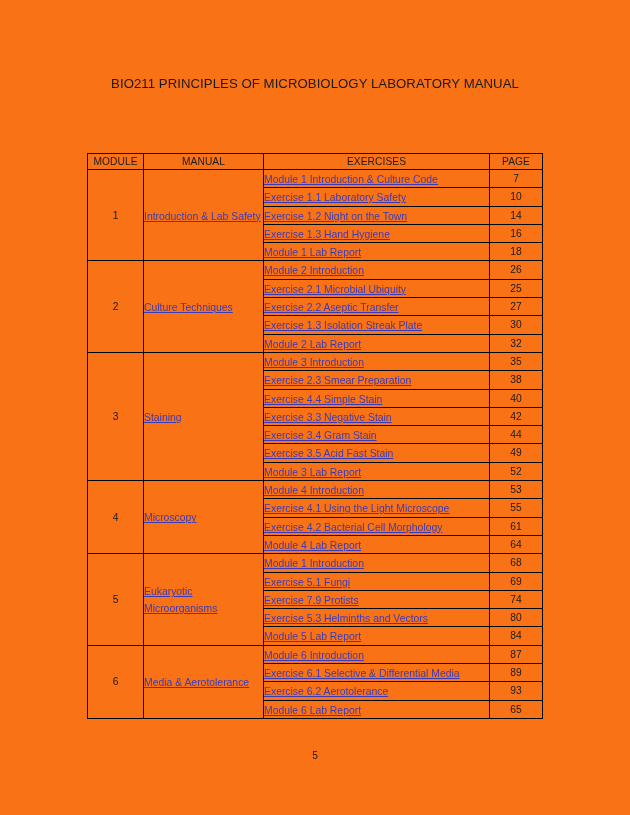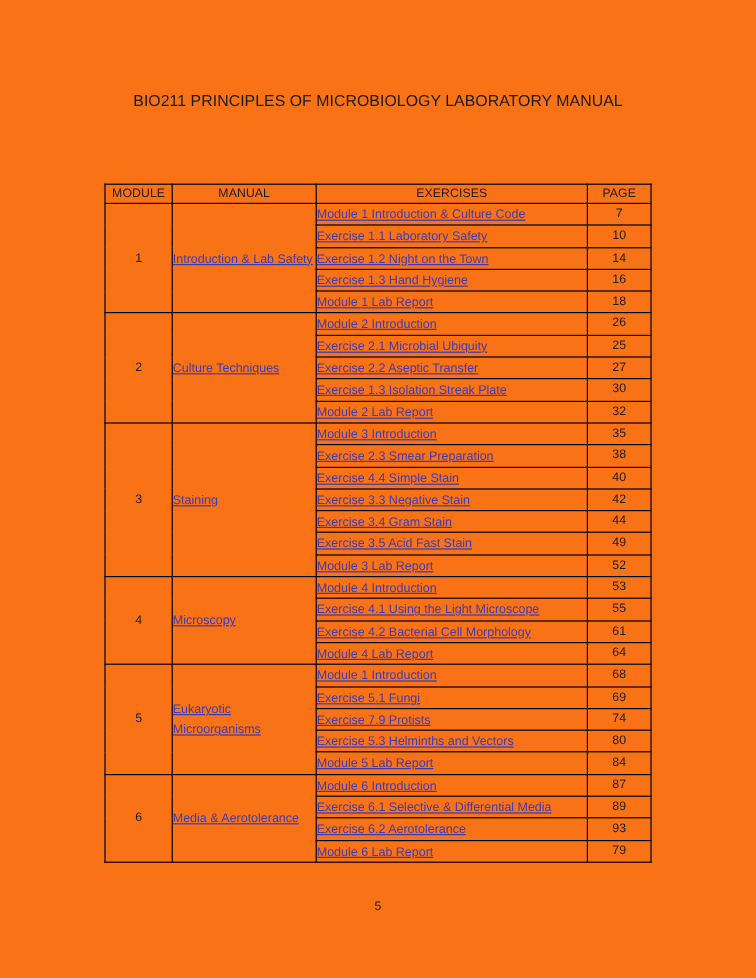--- a/index.html
+++ b/index.html
@@ -266,20 +266,20 @@
         <tr>
           <td class="cell-ex"><a class="lnk">Exercise 6.1 Selective &amp; Differential Media</a></td>
           <td class="cell-page">89</td>
         </tr>
         <tr>
           <td class="cell-ex"><a class="lnk">Exercise 6.2 Aerotolerance</a></td>
           <td class="cell-page">93</td>
         </tr>
         <tr>
           <td class="cell-ex"><a class="lnk">Module 6 Lab Report</a></td>
-          <td class="cell-page">79</td>
+          <td class="cell-page">65</td>
         </tr>
       </tbody>
   </table>
 
   <div class="footer-page">5</div>
 
 </div>
 
 </body></html>

